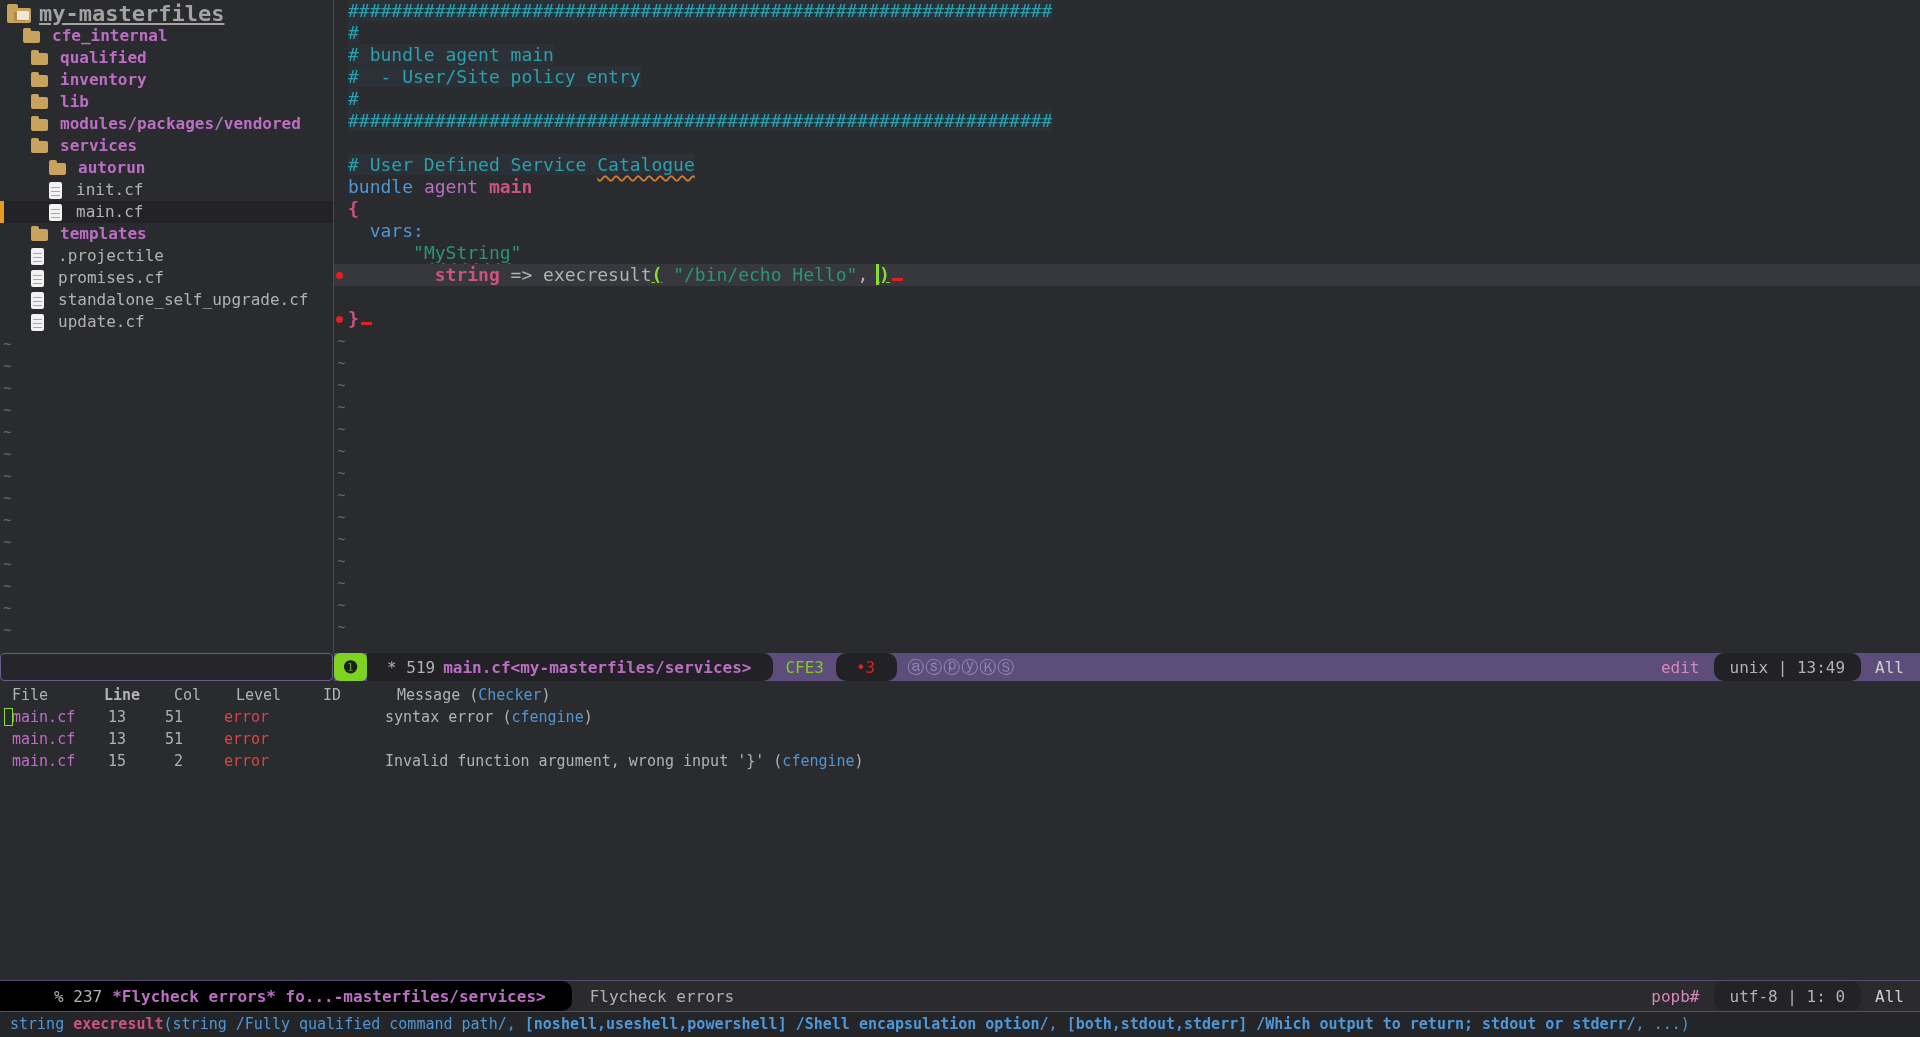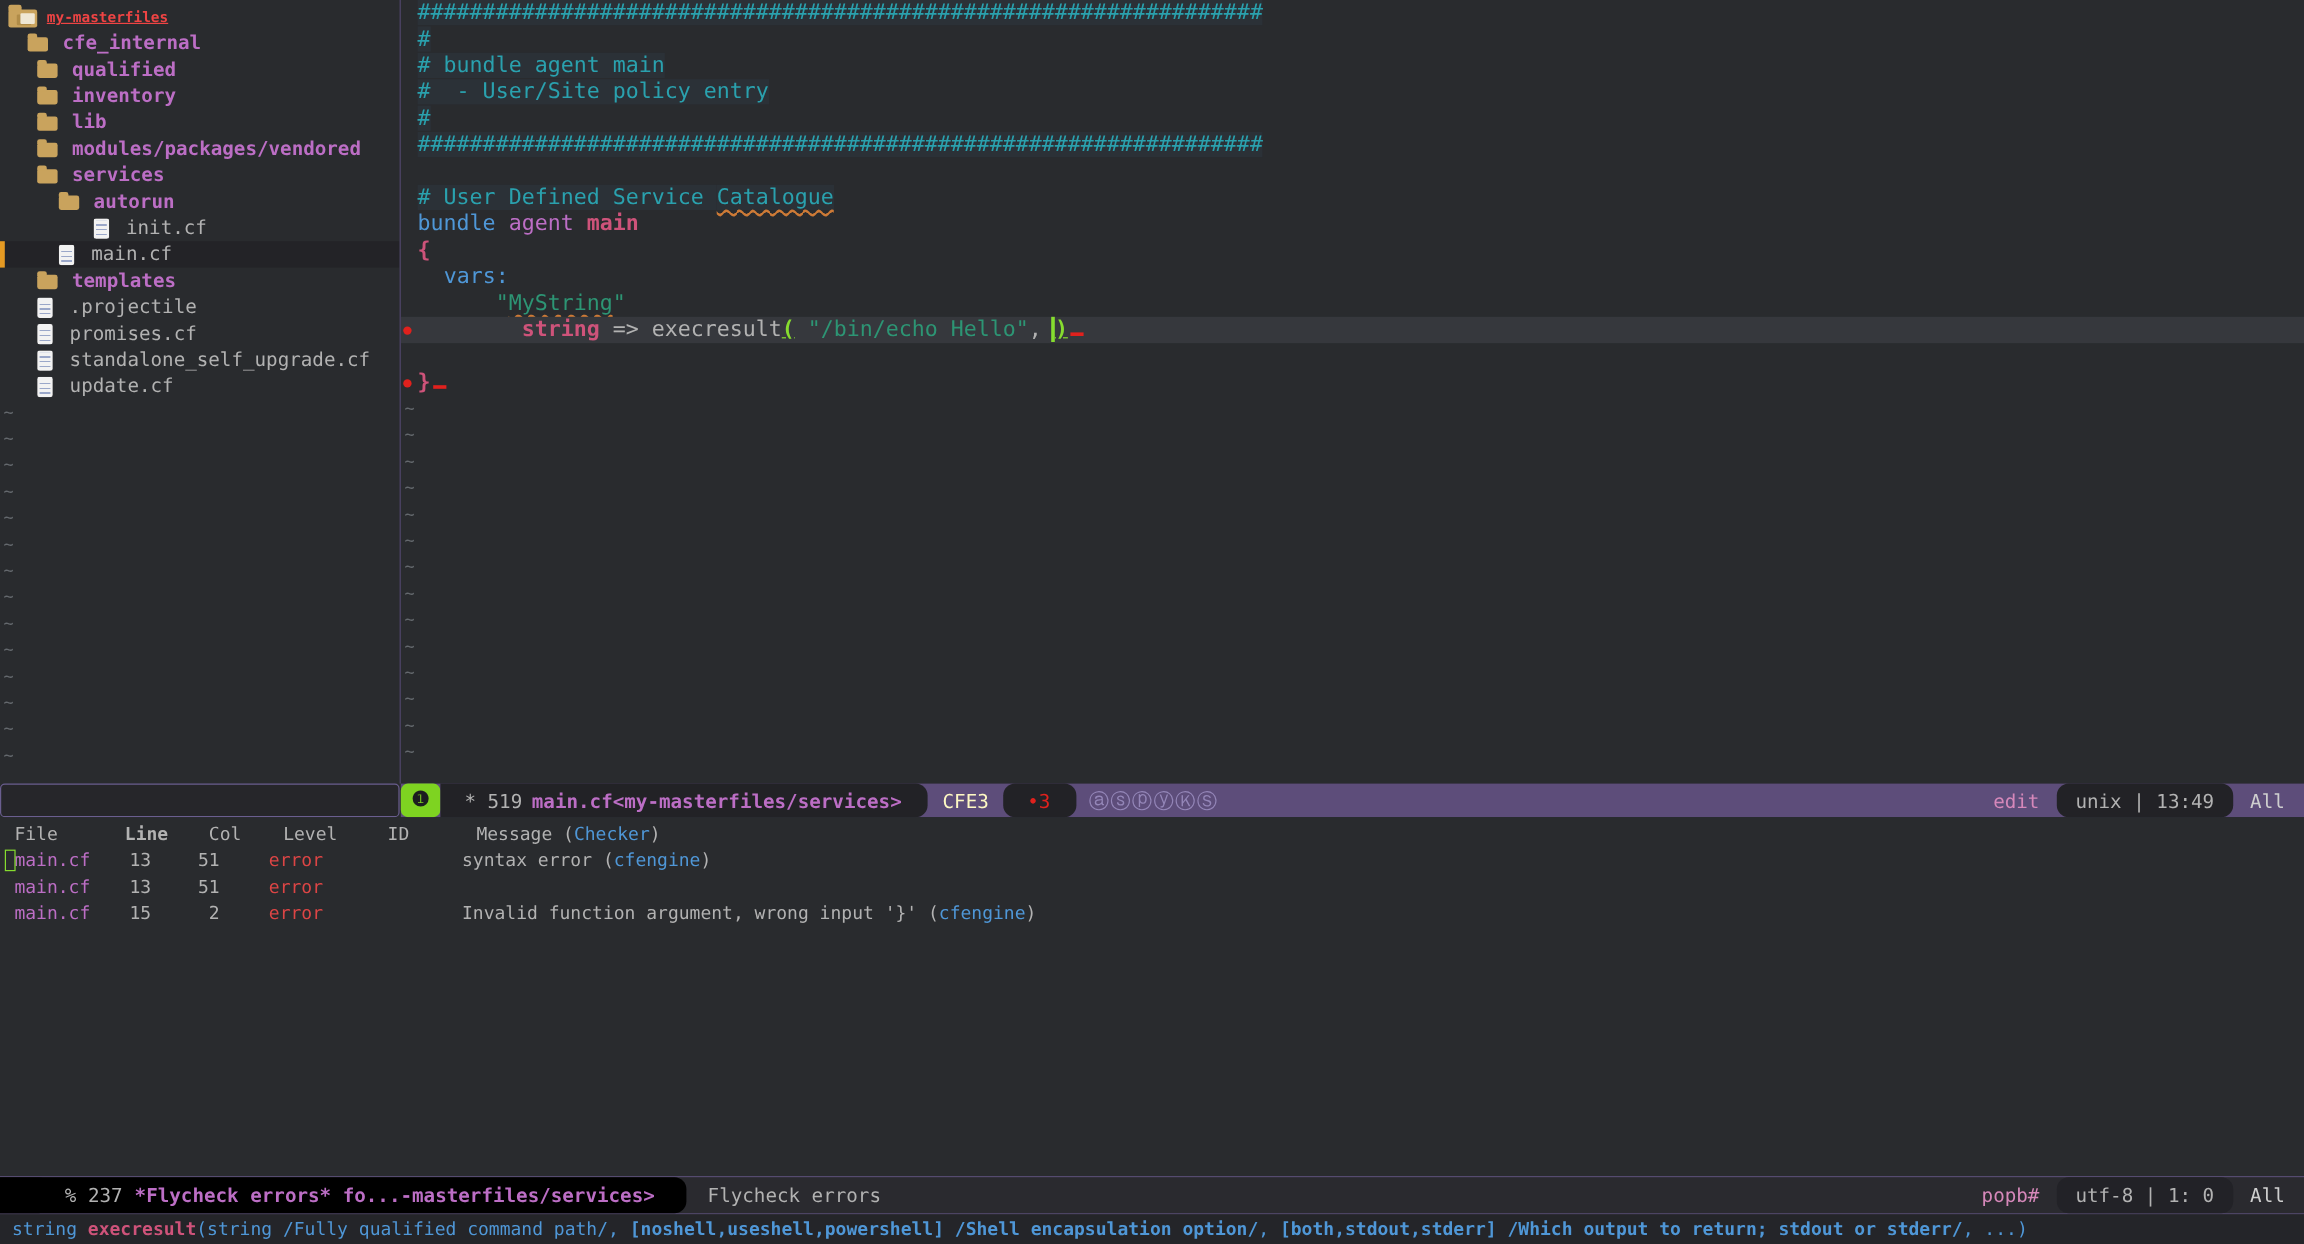--- a/index.html
+++ b/index.html
@@ -8,21 +8,21 @@
     position:relative; width:1920px; height:1037px; overflow:hidden;
     background:#292b2e; font-family:"DejaVu Sans Mono", monospace; color:#b2b2b2;
   }
   
   .tree { position:absolute; left:0; top:0; width:333px; height:653px; padding-top:3px; overflow:hidden; }
   .trow { position:relative; height:22px; line-height:22px; display:flex; align-items:center; white-space:pre; font-size:16px; }
   .trow.sel { background:#232327; }
   .trow.sel::before { content:""; position:absolute; left:0; top:0; width:4px; height:22px; background:#e59a23; }
   .tlabel.dir { color:#bc6ec5; font-weight:bold; }
   .tlabel.file { color:#b2b2b2; }
-  .tlabel.root { color:#ef4444; font-weight:bold; font-size:12px; text-decoration:underline; }
+  .tlabel.root { color:#a3a3a3; font-weight:bold; font-size:22px; text-decoration:underline; }
   .ticon { display:inline-block; flex:none; }
   .ticon.folder { width:17px; height:12px; background:#c9a35d; border-radius:2px; position:relative; margin-top:2px; }
   .ticon.folder::before { content:""; position:absolute; left:0; top:-3px; width:8px; height:4px; background:#c9a35d; border-radius:2px 2px 0 0; }
   .ticon.rootfolder { width:24px; height:15px; background:#c9a35d; border-radius:2px; position:relative; margin-top:3px; }
   .ticon.rootfolder::before { content:""; position:absolute; left:0; top:-4px; width:11px; height:5px; background:#c9a35d; border-radius:2px 2px 0 0; }
   .ticon.rootfolder::after { content:""; position:absolute; right:2px; top:3px; width:12px; height:9px; background:#efe7d4; border-radius:1px; box-shadow:-3px 1px 0 #b08c48; }
   .ticon.fileic { width:13px; height:17px; background:#f2f2f2; border-radius:2px;
     background-image:repeating-linear-gradient(#f2f2f2 0 3px, #9aa7c9 3px 4px); background-size:9px 100%; background-repeat:no-repeat; background-position:2px 2px; }
   .tilde { height:22px; line-height:22px; font-size:14px; color:#64686d; padding-left:3px; }
   .vdivider { position:absolute; left:333px; top:0; width:1px; height:653px; background:#50466b; }
@@ -45,21 +45,21 @@
   .etilde { height:22px; line-height:22px; font-size:14px; color:#64686d; padding-left:3px; }
 
   
   .tree-ml { position:absolute; left:0; top:653px; width:333px; height:28px; background:#26262a; border:1px solid #6a5e8f; border-radius:4px; }
   .ml { position:absolute; left:334px; top:653px; width:1586px; height:28px; background:#5d4d7a; display:flex; align-items:center; font-size:16px; }
   .badge1 { flex:none; width:33px; height:28px; background:#7ed321; border-radius:6px; color:#1c1d20; font-size:17px; text-align:center; line-height:28px; font-weight:bold; }
   .mlseg { height:28px; display:flex; align-items:center; background:#222226; border-radius:0 10px 10px 0; padding:0 22px 0 20px; }
   .mlseg.caps { border-radius:10px; }
   .ml .mod { color:#b2b2b2; margin-right:8px; }
   .ml .bufname { color:#bc6ec5; font-weight:bold; }
-  .ml .cfe { color:#fef9c3; padding:0 12px; }
+  .ml .cfe { color:#84cc16; padding:0 12px; }
   .ml .errcnt { color:#e0211d; }
   .ml .minor { color:#9486b8; font-size:17px; letter-spacing:1px; margin-left:10px; }
   .ml .state { margin-left:auto; color:#d688ba; margin-right:14px; }
   .ml .encseg { padding:0 16px; }
   .ml .pos { margin:0 16px 0 14px; color:#cfcfcf; }
 
   .ml2 { position:absolute; left:0; top:980px; width:1920px; height:32px; background:#2a2a2f;
     border-top:1px solid #554b70; border-bottom:1px solid #554b70; display:flex; align-items:center; font-size:16px; }
   .badge2 { flex:none; width:42px; height:30px; background:#1d1d21; border-radius:0 10px 10px 0; color:#b2b2b2; text-align:center; line-height:30px; font-size:16px; }
   .ml2 .lseg { height:30px; display:flex; align-items:center; background:#000000; border-radius:0 10px 10px 0; padding:0 26px 0 12px; margin-left:-42px; padding-left:54px; }
@@ -100,21 +100,21 @@
 
   <div class="tree" id="tree">
       <div class="trow" style="padding-left: 7px;"><span class="ticon rootfolder" style="margin-right: 8px;"></span><span class="tlabel root">my-masterfiles</span></div>
       <div class="trow" style="padding-left: 23px;"><span class="ticon folder" style="margin-right: 12px;"></span><span class="tlabel dir">cfe_internal</span></div>
       <div class="trow" style="padding-left: 31px;"><span class="ticon folder" style="margin-right: 12px;"></span><span class="tlabel dir">qualified</span></div>
       <div class="trow" style="padding-left: 31px;"><span class="ticon folder" style="margin-right: 12px;"></span><span class="tlabel dir">inventory</span></div>
       <div class="trow" style="padding-left: 31px;"><span class="ticon folder" style="margin-right: 12px;"></span><span class="tlabel dir">lib</span></div>
       <div class="trow" style="padding-left: 31px;"><span class="ticon folder" style="margin-right: 12px;"></span><span class="tlabel dir">modules/packages/vendored</span></div>
       <div class="trow" style="padding-left: 31px;"><span class="ticon folder" style="margin-right: 12px;"></span><span class="tlabel dir">services</span></div>
       <div class="trow" style="padding-left: 49px;"><span class="ticon folder" style="margin-right: 12px;"></span><span class="tlabel dir">autorun</span></div>
-      <div class="trow" style="padding-left: 78px;"><span class="ticon fileic" style="margin-right: 14px;"></span><span class="tlabel file">init.cf</span></div>
+      <div class="trow" style="padding-left: 49px;"><span class="ticon fileic" style="margin-right: 14px;"></span><span class="tlabel file">init.cf</span></div>
       <div class="trow sel" style="padding-left: 49px;"><span class="ticon fileic" style="margin-right: 14px;"></span><span class="tlabel file">main.cf</span></div>
       <div class="trow" style="padding-left: 31px;"><span class="ticon folder" style="margin-right: 12px;"></span><span class="tlabel dir">templates</span></div>
       <div class="trow" style="padding-left: 31px;"><span class="ticon fileic" style="margin-right: 14px;"></span><span class="tlabel file">.projectile</span></div>
       <div class="trow" style="padding-left: 31px;"><span class="ticon fileic" style="margin-right: 14px;"></span><span class="tlabel file">promises.cf</span></div>
       <div class="trow" style="padding-left: 31px;"><span class="ticon fileic" style="margin-right: 14px;"></span><span class="tlabel file">standalone_self_upgrade.cf</span></div>
       <div class="trow" style="padding-left: 31px;"><span class="ticon fileic" style="margin-right: 14px;"></span><span class="tlabel file">update.cf</span></div>
       <div class="tilde">~</div>
       <div class="tilde">~</div>
       <div class="tilde">~</div>
       <div class="tilde">~</div>

